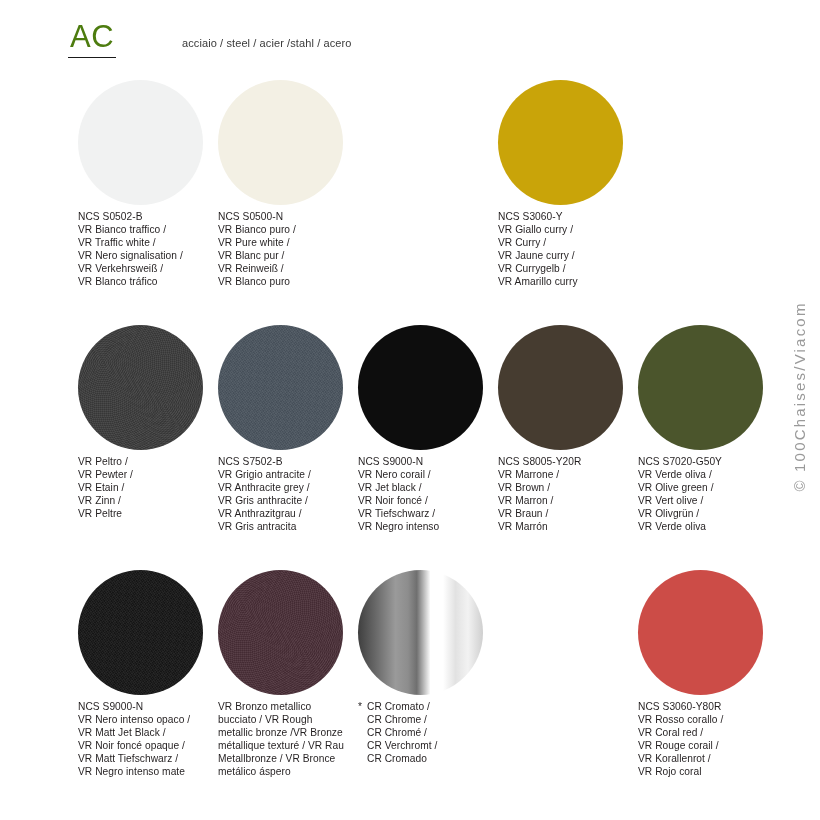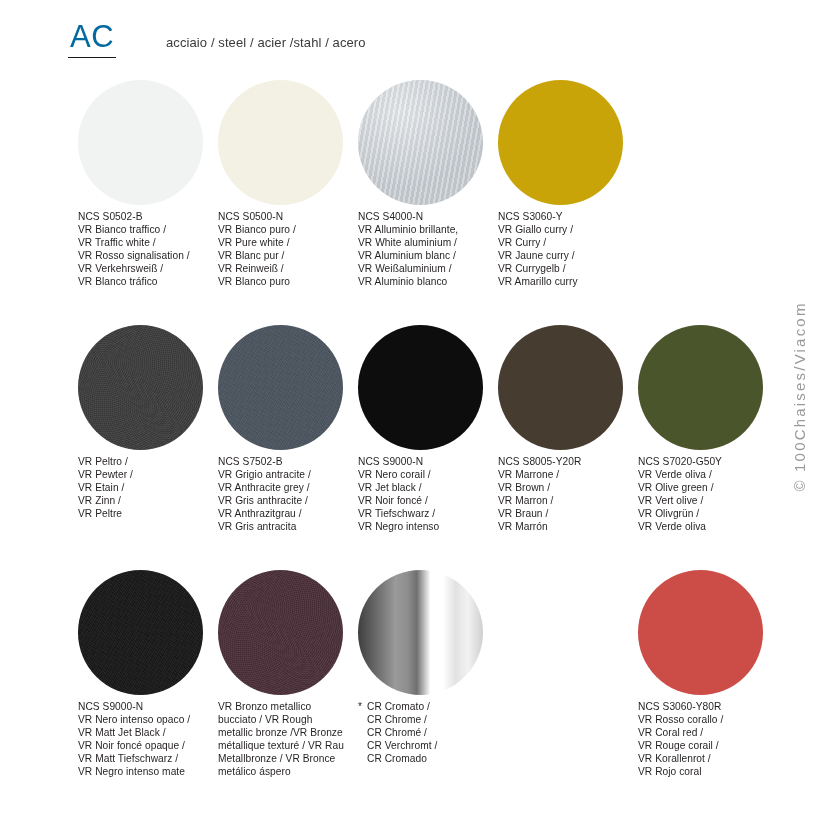--- a/index.html
+++ b/index.html
@@ -32,29 +32,29 @@
     height: 70px;
   }
   .brand {
     position: absolute;
     left: 68px;
     top: 20px;
     font-size: 31px;
     line-height: 34px;
     letter-spacing: 0.5px;
     font-weight: 400;
-    color: #0369a1;
+    color: #4d7c0f;
     border-bottom: 1.6px solid #1a1a1a;
     padding: 0 2px 3px 2px;
   }
   .subtitle {
     position: absolute;
-    left: 166px;
+    left: 182px;
     top: 36px;
-    font-size: 13px;
+    font-size: 11px;
     line-height: 14px;
     color: #3a3a3a;
     letter-spacing: 0.1px;
     text-align: center;
   }
 
   
   .grid {
     position: absolute;
     left: 0;
@@ -167,47 +167,34 @@
   </div>
 
   <div class="grid">
       <div class="row">
         <div class="cell cell-0">
           <div class="swatch" style="background: rgb(241, 242, 242);"></div>
           <div class="labels">
             <div class="ncs">NCS S0502-B</div>
             <div class="ln">VR Bianco traffico /</div>
             <div class="ln">VR Traffic white /</div>
-            <div class="ln">VR Rosso signalisation /</div>
+            <div class="ln">VR Nero signalisation /</div>
             <div class="ln">VR Verkehrsweiß /</div>
             <div class="ln">VR Blanco tráfico</div>
           </div>
         </div>
         <div class="cell cell-1">
           <div class="swatch" style="background: rgb(243, 240, 228);"></div>
           <div class="labels">
             <div class="ncs">NCS S0500-N</div>
             <div class="ln">VR Bianco puro /</div>
             <div class="ln">VR Pure white /</div>
             <div class="ln">VR Blanc pur /</div>
             <div class="ln">VR Reinweiß /</div>
             <div class="ln">VR Blanco puro</div>
-          </div>
-        </div>
-        <div class="cell cell-2">
-          <div class="swatch" style="background: rgb(198, 203, 208);">
-            <div class="tex tex-brushed"></div>
-          </div>
-          <div class="labels">
-            <div class="ncs">NCS S4000-N</div>
-            <div class="ln">VR Alluminio brillante,</div>
-            <div class="ln">VR White aluminium /</div>
-            <div class="ln">VR Aluminium blanc /</div>
-            <div class="ln">VR Weißaluminium /</div>
-            <div class="ln">VR Aluminio blanco</div>
           </div>
         </div>
         <div class="cell cell-3">
           <div class="swatch" style="background: rgb(201, 164, 9);"></div>
           <div class="labels">
             <div class="ncs">NCS S3060-Y</div>
             <div class="ln">VR Giallo curry /</div>
             <div class="ln">VR Curry /</div>
             <div class="ln">VR Jaune curry /</div>
             <div class="ln">VR Currygelb /</div>

